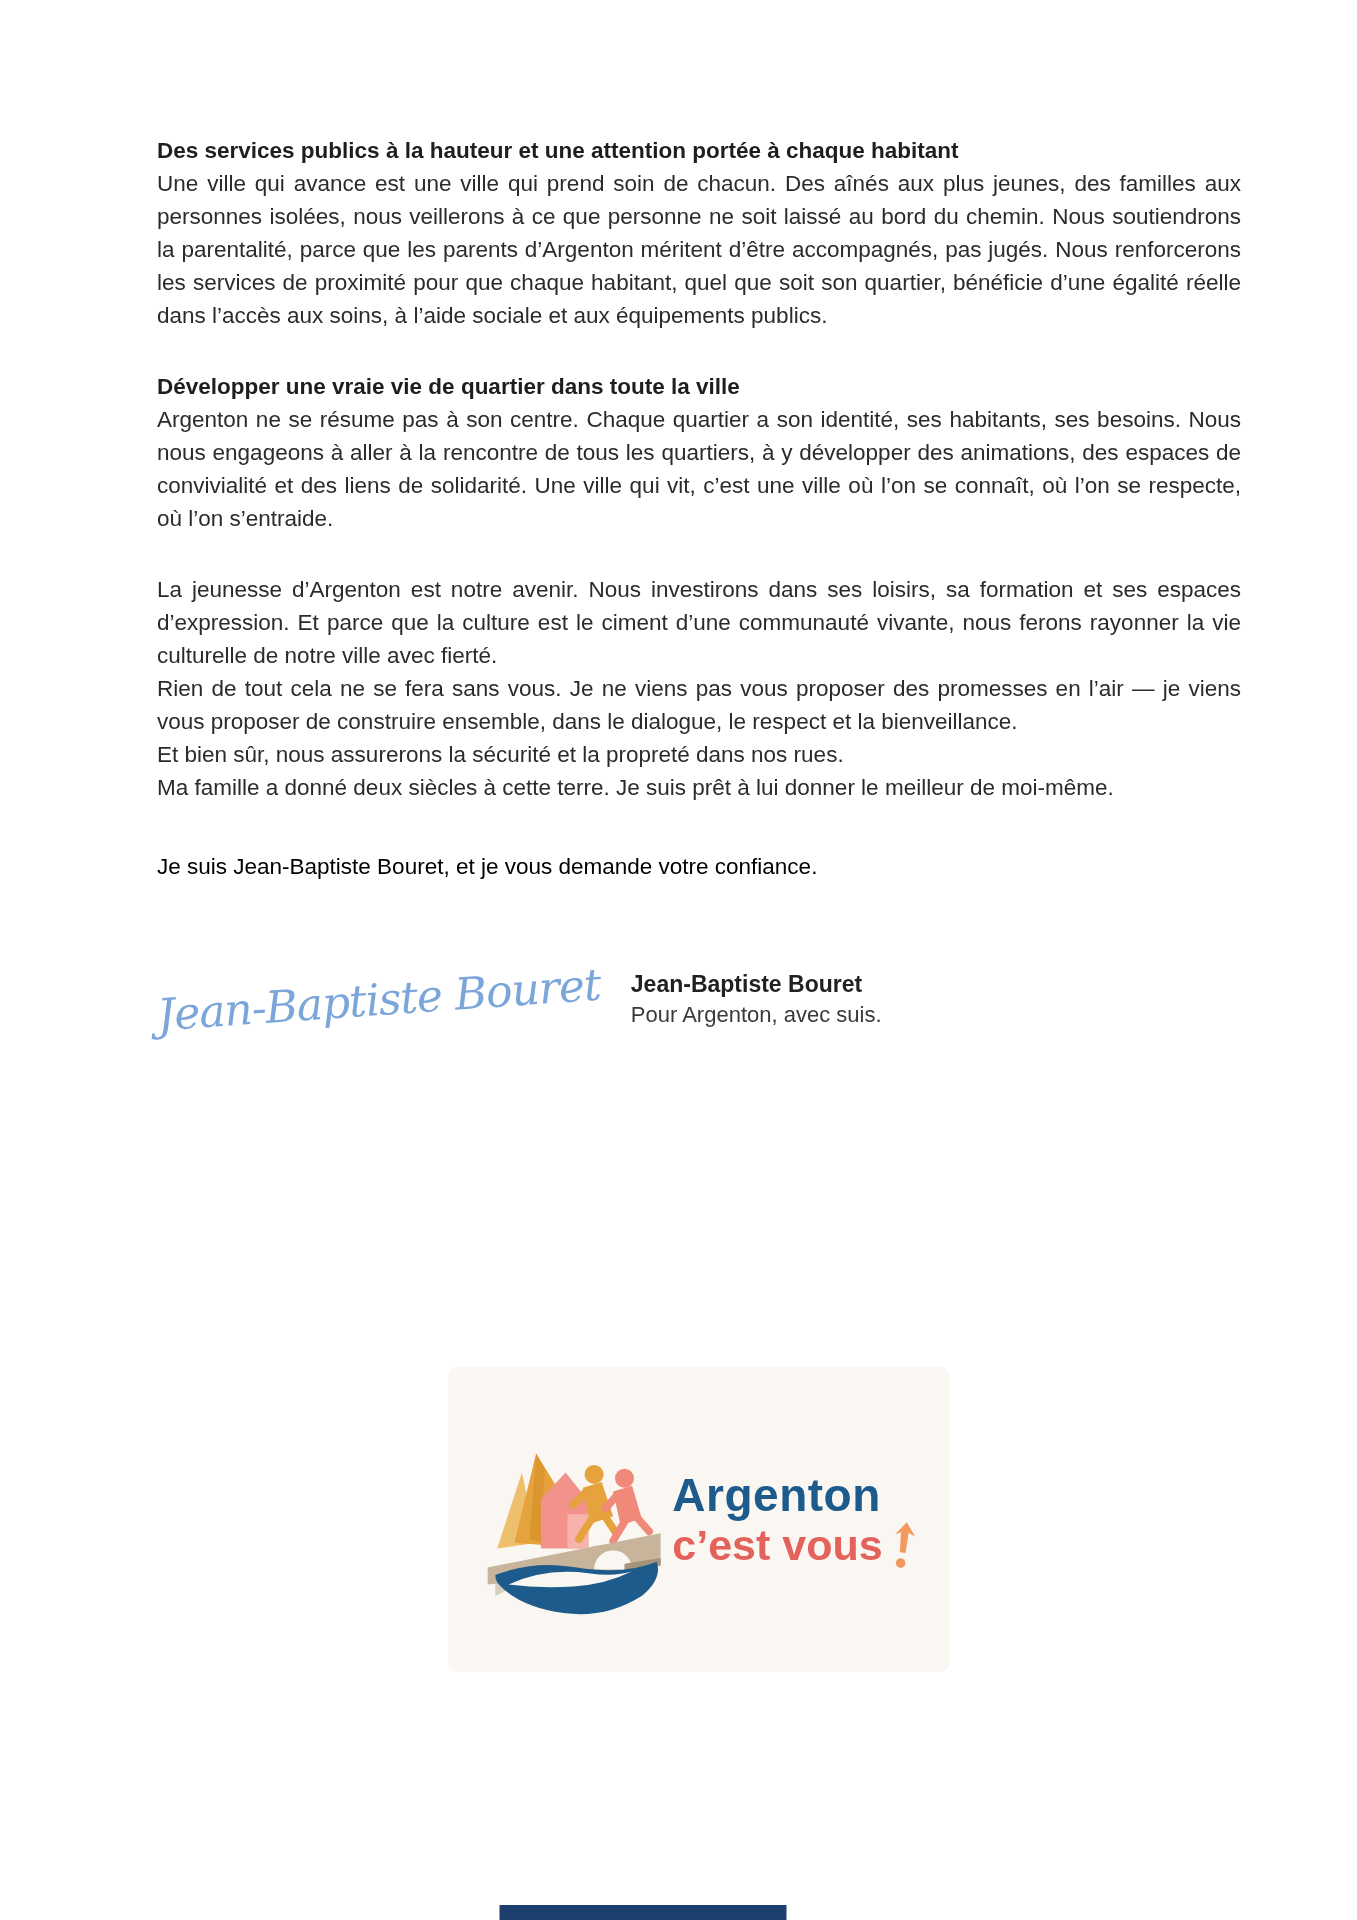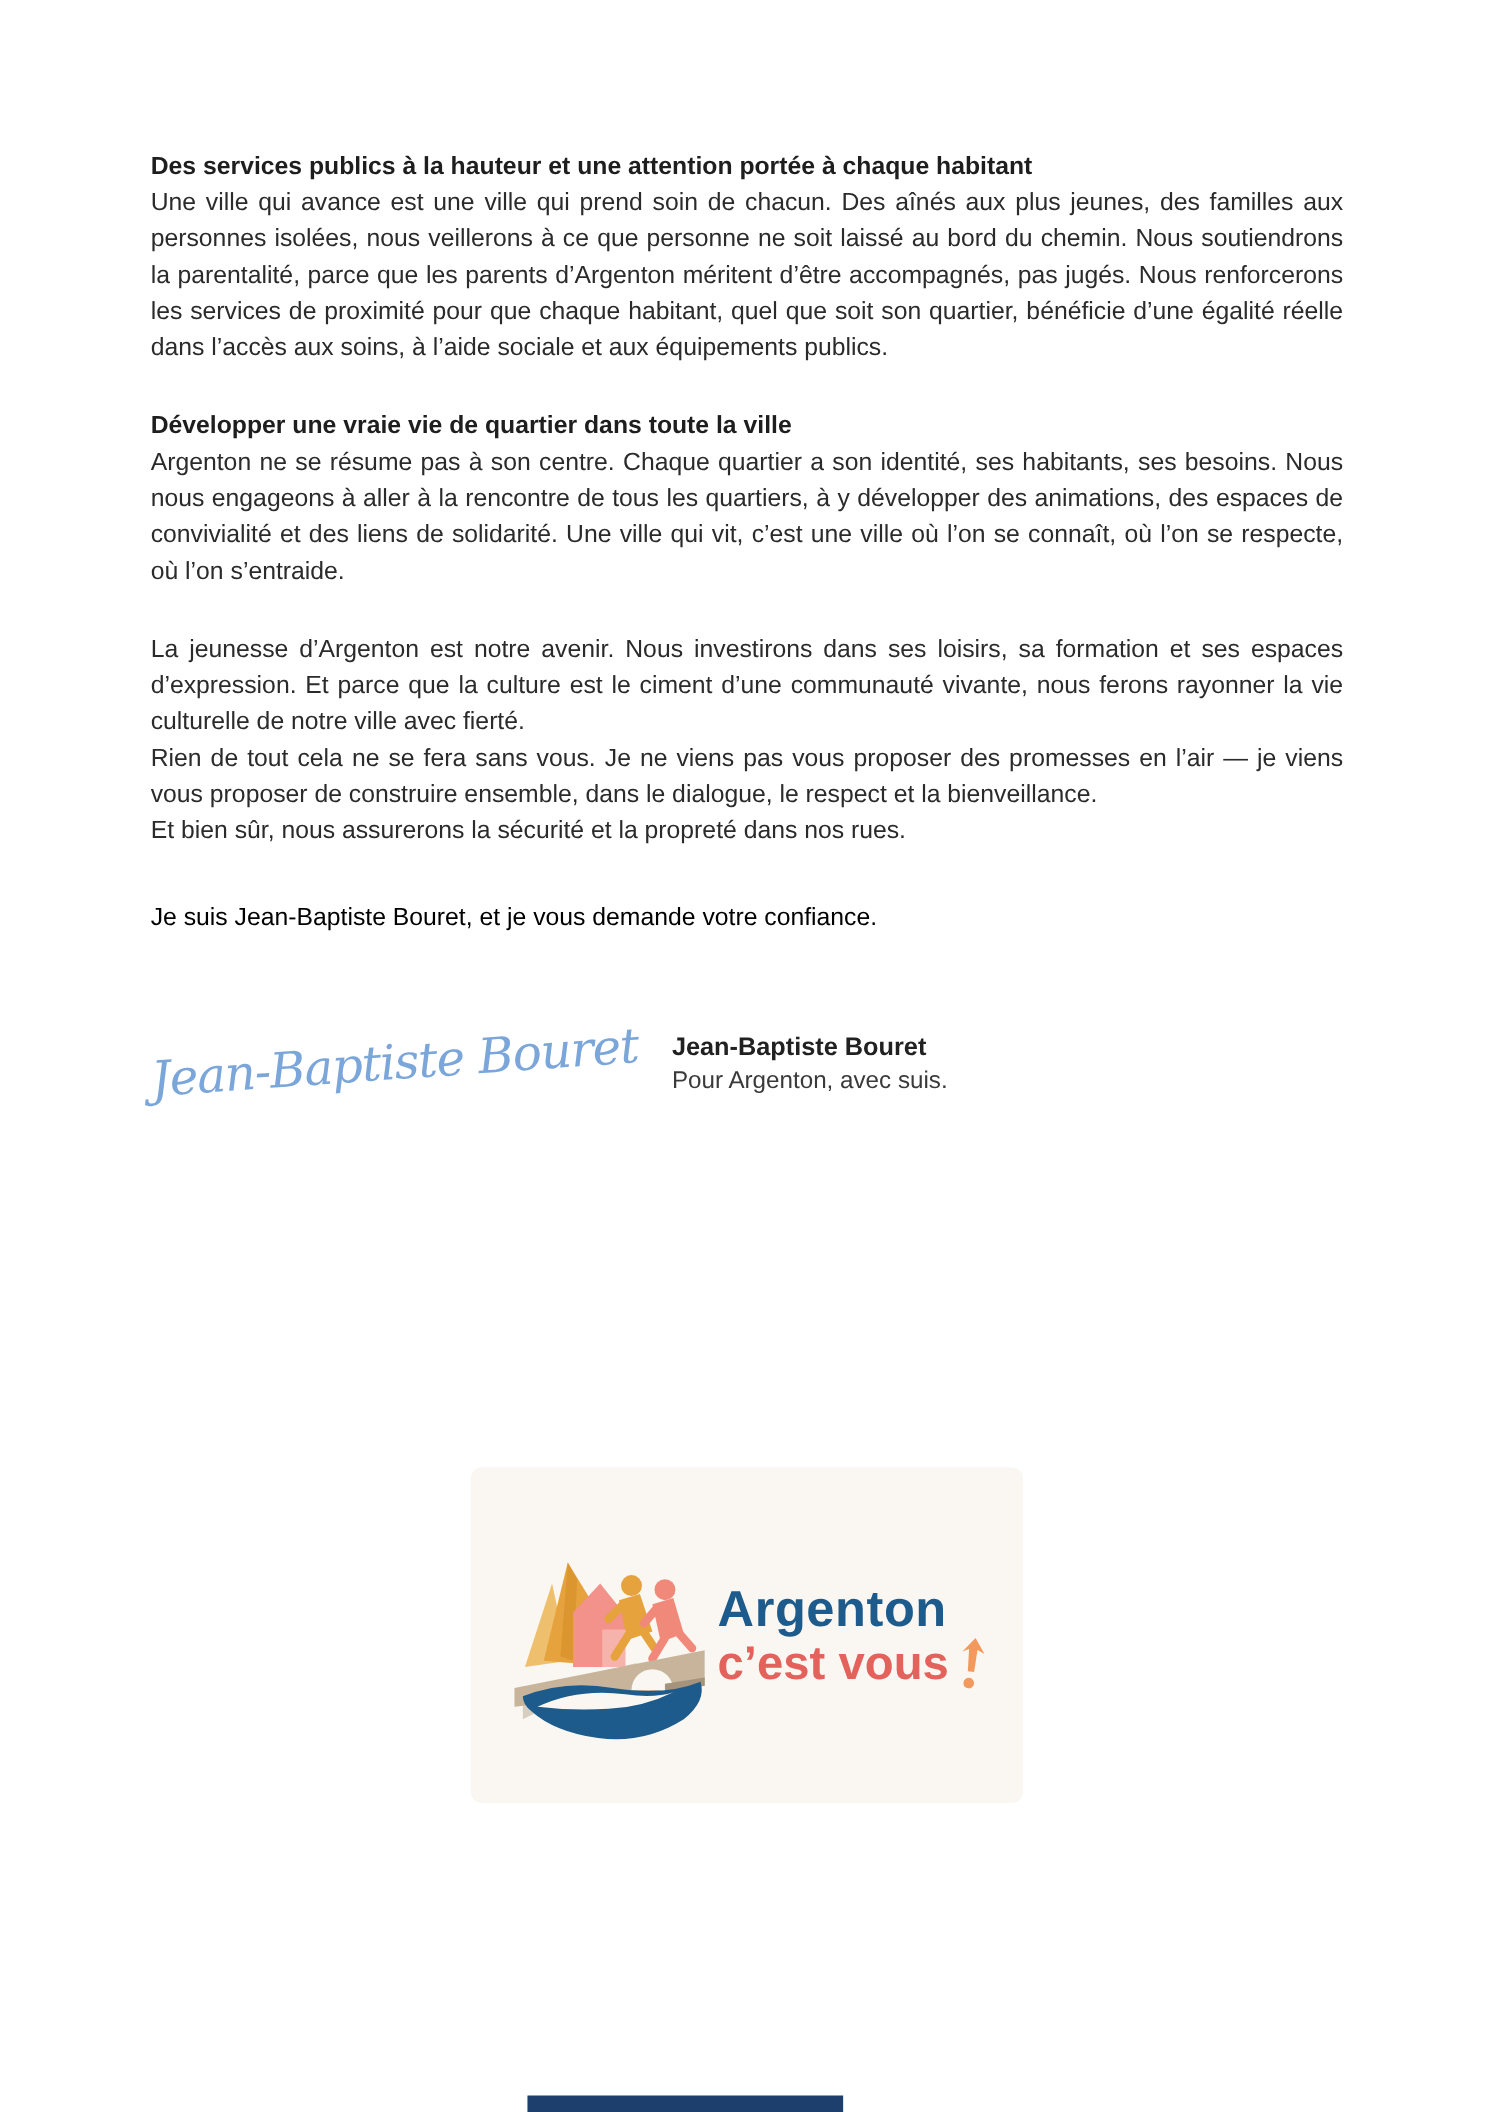--- a/index.html
+++ b/index.html
@@ -3,20 +3,21 @@
 <meta charset="utf-8">
 <style>
   html,body { margin:0; padding:0; background:#ffffff; }
   .page {
     position:relative;
     width:1246px; height:1920px;
     background:#ffffff;
     font-family:"Liberation Sans", sans-serif;
     color:#2b2b2b;
     overflow:hidden;
+    margin-left:20px;
   }
   .content { position:absolute; left:137px; top:134px; width:1084px; }
 
   .sec-heading {
     margin:0;
     font-size:22.5px; line-height:33px;
     font-weight:700; color:#1e1e1e;
   }
   .sec-para {
     margin:0;
@@ -92,20 +93,21 @@
 
     <section>
       <h3 class="sec-heading">Développer une vraie vie de quartier dans toute la ville</h3>
       <p class="sec-para">Argenton ne se résume pas à son centre. Chaque quartier a son identité, ses habitants, ses besoins. Nous nous engageons à aller à la rencontre de tous les quartiers, à y développer des animations, des espaces de convivialité et des liens de solidarité. Une ville qui vit, c’est une ville où l’on se connaît, où l’on se respecte, où l’on s’entraide.</p>
     </section>
 
     <section>
       <p class="sec-para">La jeunesse d’Argenton est notre avenir. Nous investirons dans ses loisirs, sa formation et ses espaces d’expression. Et parce que la culture est le ciment d’une communauté vivante, nous ferons rayonner la vie culturelle de notre ville avec fierté.</p>
       <p class="sec-para">Rien de tout cela ne se fera sans vous. Je ne viens pas vous proposer des promesses en l’air — je viens vous proposer de construire ensemble, dans le dialogue, le respect et la bienveillance.</p>
       <p class="sec-para">Et bien sûr, nous assurerons la sécurité et la propreté dans nos rues.</p>
+      <p class="sec-para">Ma famille a donné deux siècles à cette terre. Je suis prêt à lui donner le meilleur de moi-même.</p>
     </section>
 
     <p class="closing">Je suis Jean-Baptiste Bouret, et je vous demande votre confiance.</p>
 
     <div class="signature-row">
       <span class="sig-script">Jean-Baptiste Bouret</span>
       <div class="sig-id">
         <span class="sig-name">Jean-Baptiste Bouret</span>
         <span class="sig-tagline">Pour Argenton, avec suis.</span>
       </div>

